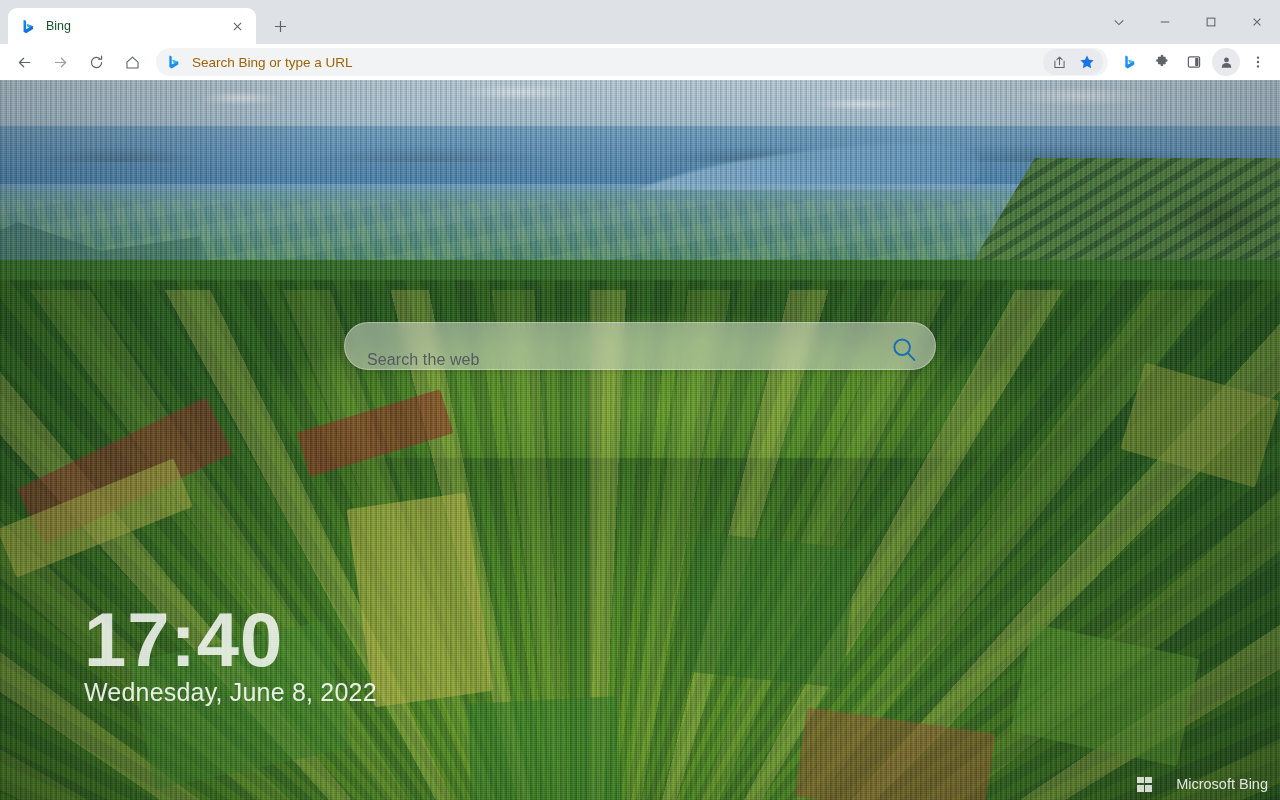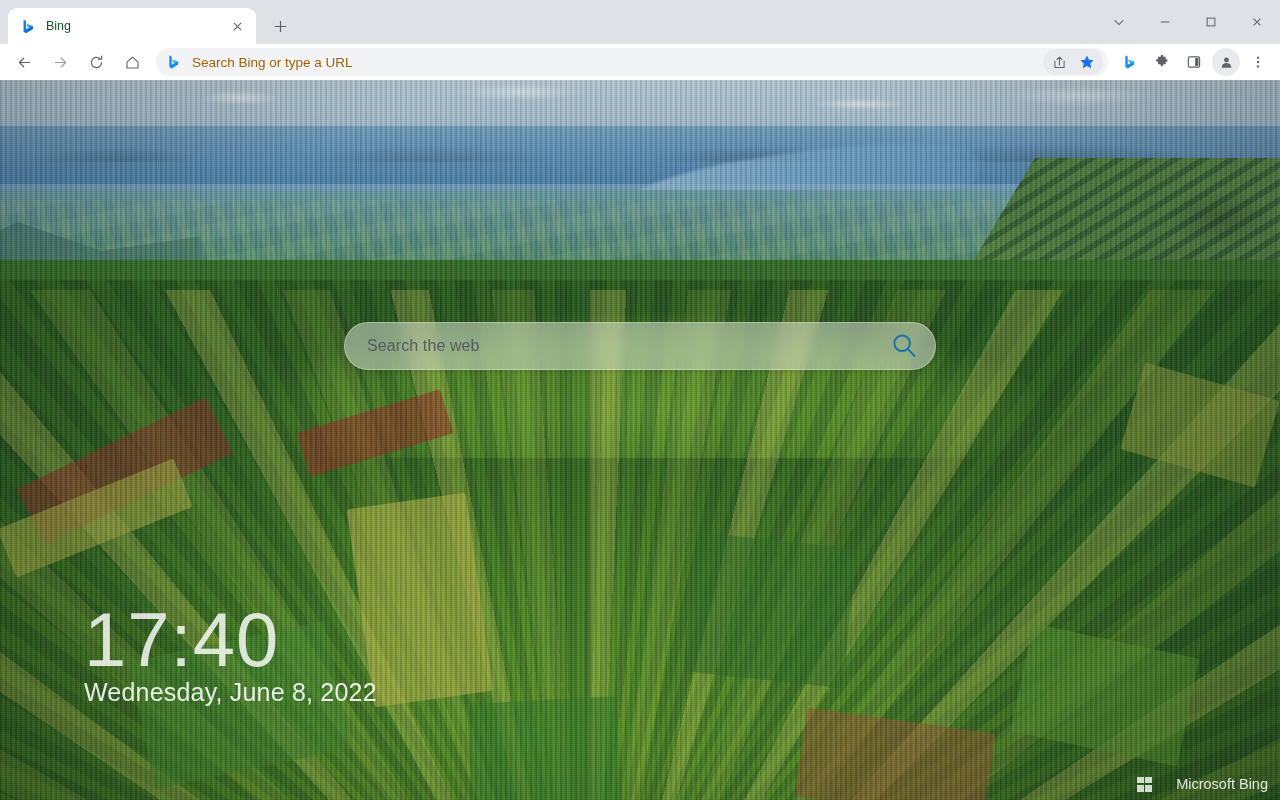--- a/index.html
+++ b/index.html
@@ -248,39 +248,39 @@
 
   
   .searchbox {
     position: absolute; top: 242px; left: 344px;
     width: 592px; height: 48px;
     border-radius: 24px;
     background: rgba(245,247,240,.46);
     backdrop-filter: blur(6px);
     border: 1px solid rgba(255,255,255,.30);
     box-shadow: 0 1px 4px rgba(0,0,0,.14);
-    display: flex; align-items: center;
+    display: flex; align-items: flex-end;
     padding: 0 12px 0 22px;
   }
   .search-placeholder {
     flex: 1 1 auto;
     font-size: 16px;
     color: #555b61;
     letter-spacing: .1px;
   }
   .search-icon {
     width: 38px; height: 38px; flex: 0 0 38px;
     display: flex; align-items: center; justify-content: center;
   }
 
   
   .clock-wrap { position: absolute; left: 84px; top: 522px; }
   .clock-time {
     font-size: 76px; line-height: 1;
-    font-weight: 400;
+    font-weight: 700;
     color: rgba(255,255,255,.82);
     letter-spacing: 1px;
   }
   .clock-date {
     margin-top: 0;
     font-size: 25px; font-weight: 400;
     color: rgba(255,255,255,.88);
     letter-spacing: .2px;
   }
 

